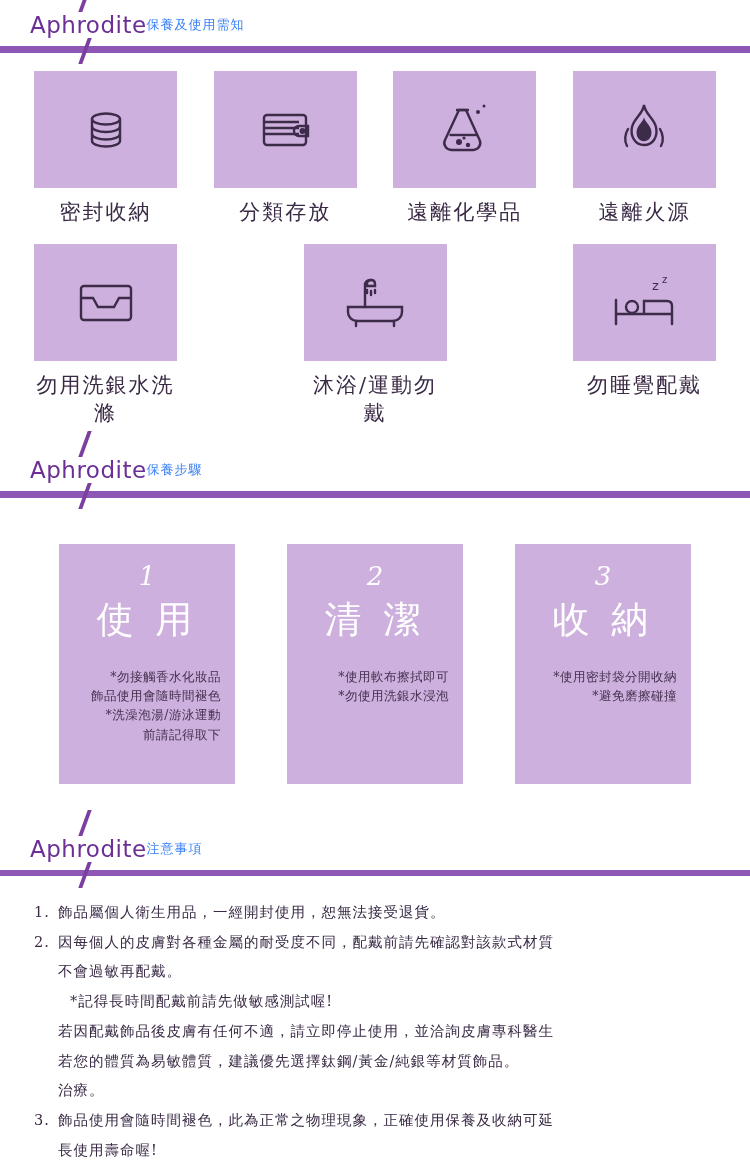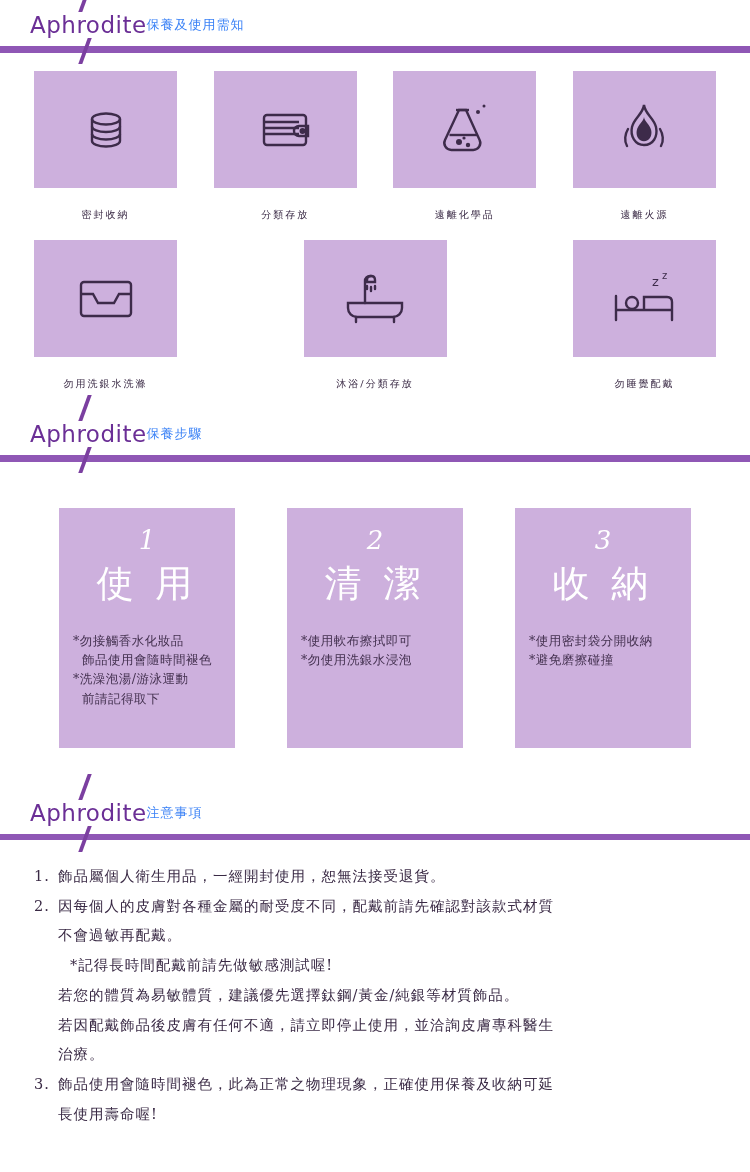--- a/index.html
+++ b/index.html
@@ -68,22 +68,22 @@
     width:143px;
     margin-bottom:18px;
     text-align:center;
   }
   .icon-box{
     width:143px;height:117px;
     background:#cdb0dd;
     display:flex;align-items:center;justify-content:center;
   }
   .icon-cap{
-    margin-top:20px;
-    font-size:10px;
+    margin-top:10px;
+    font-size:21px;
     letter-spacing:2px;
     color:#3a2a45;
     font-family:"DejaVu Serif", serif;
   }
 
   
   .steps{
     display:flex;
     justify-content:center;
     gap:52px;
@@ -112,20 +112,21 @@
     margin-top:4px;
     font-family:"DejaVu Serif", serif;
   }
   .step-body{
     margin-top:22px;
     padding:0 14px;
     font-size:12.5px;
     line-height:1.55;
     color:#43304f;
     font-family:"DejaVu Serif", serif;
+    text-align:right;
   }
   .step-body div{letter-spacing:.5px;}
   .indent{padding-left:9px;}
 
   
   .notes{
     padding:22px 34px 40px 34px;
     font-size:14.5px;
     line-height:2.05;
     color:#3a2a45;
@@ -234,21 +235,21 @@
         <span>
           <svg width="66" height="60" viewBox="0 0 66 60" fill="none" stroke="#3d2b4a" stroke-width="2.4" stroke-linecap="round">
             <path d="M23 34V12a5 5 0 015-5h1"></path>
             <path d="M29 7c2.5 0 4 1.8 4 4v2h-8v-2c0-2.2 1.5-4 4-4z"></path>
             <path d="M25 17v3M29 18v4M33 17v3"></path>
             <path d="M6 34h54v5a9 9 0 01-9 9H15a9 9 0 01-9-9v-5z"></path>
             <path d="M14 48v5M52 48v5"></path>
           </svg>
         </span>
       </div>
-      <div class="icon-cap">沐浴/分類存放</div>
+      <div class="icon-cap">沐浴/運動勿戴</div>
     </div>
 
     <div class="icon-cell">
       <div class="icon-box">
         <span>
           <svg width="74" height="58" viewBox="0 0 74 58" fill="none" stroke="#3d2b4a" stroke-width="2.4" stroke-linecap="round">
             <path d="M8 26v24M8 40h56v10M64 40V32c0-3-2-5-5-5H36v13"></path>
             <circle cx="24" cy="33" r="6"></circle>
             <text x="44" y="16" font-family="DejaVu Sans, sans-serif" font-size="13" fill="#3d2b4a" stroke="none">z</text>
             <text x="54" y="9" font-family="DejaVu Sans, sans-serif" font-size="10" fill="#3d2b4a" stroke="none">z</text>
@@ -320,22 +321,22 @@
       <div class="note-idx">1.</div>
       <div class="note-text">飾品屬個人衛生用品，一經開封使用，恕無法接受退貨。</div>
     </div>
 
     <div class="note-row">
       <div class="note-idx">2.</div>
       <div class="note-text">因每個人的皮膚對各種金屬的耐受度不同，配戴前請先確認對該款式材質</div>
     </div>
     <div class="note-sub">不會過敏再配戴。</div>
     <div class="note-sub star">*記得長時間配戴前請先做敏感測試喔!</div>
+    <div class="note-sub">若因配戴飾品後皮膚有任何不適，請立即停止使用，並洽詢皮膚專科醫生</div>
     <div class="note-sub">若您的體質為易敏體質，建議優先選擇鈦鋼/黃金/純銀等材質飾品。</div>
-    <div class="note-sub">若因配戴飾品後皮膚有任何不適，請立即停止使用，並洽詢皮膚專科醫生</div>
     <div class="note-sub">治療。</div>
 
     <div class="note-row">
       <div class="note-idx">3.</div>
       <div class="note-text">飾品使用會隨時間褪色，此為正常之物理現象，正確使用保養及收納可延</div>
     </div>
     <div class="note-sub">長使用壽命喔!</div>
 
   </div>
 

